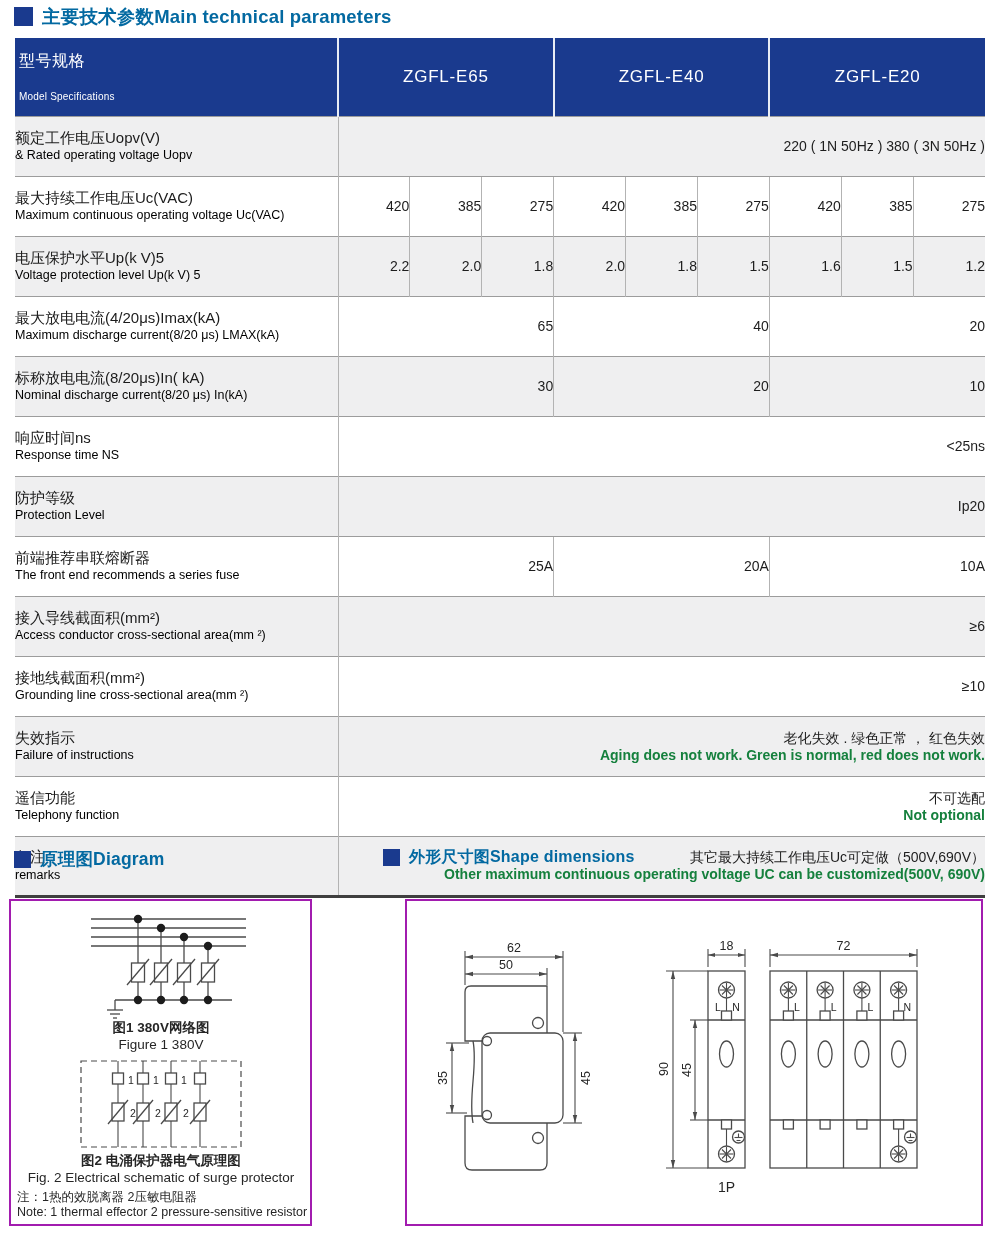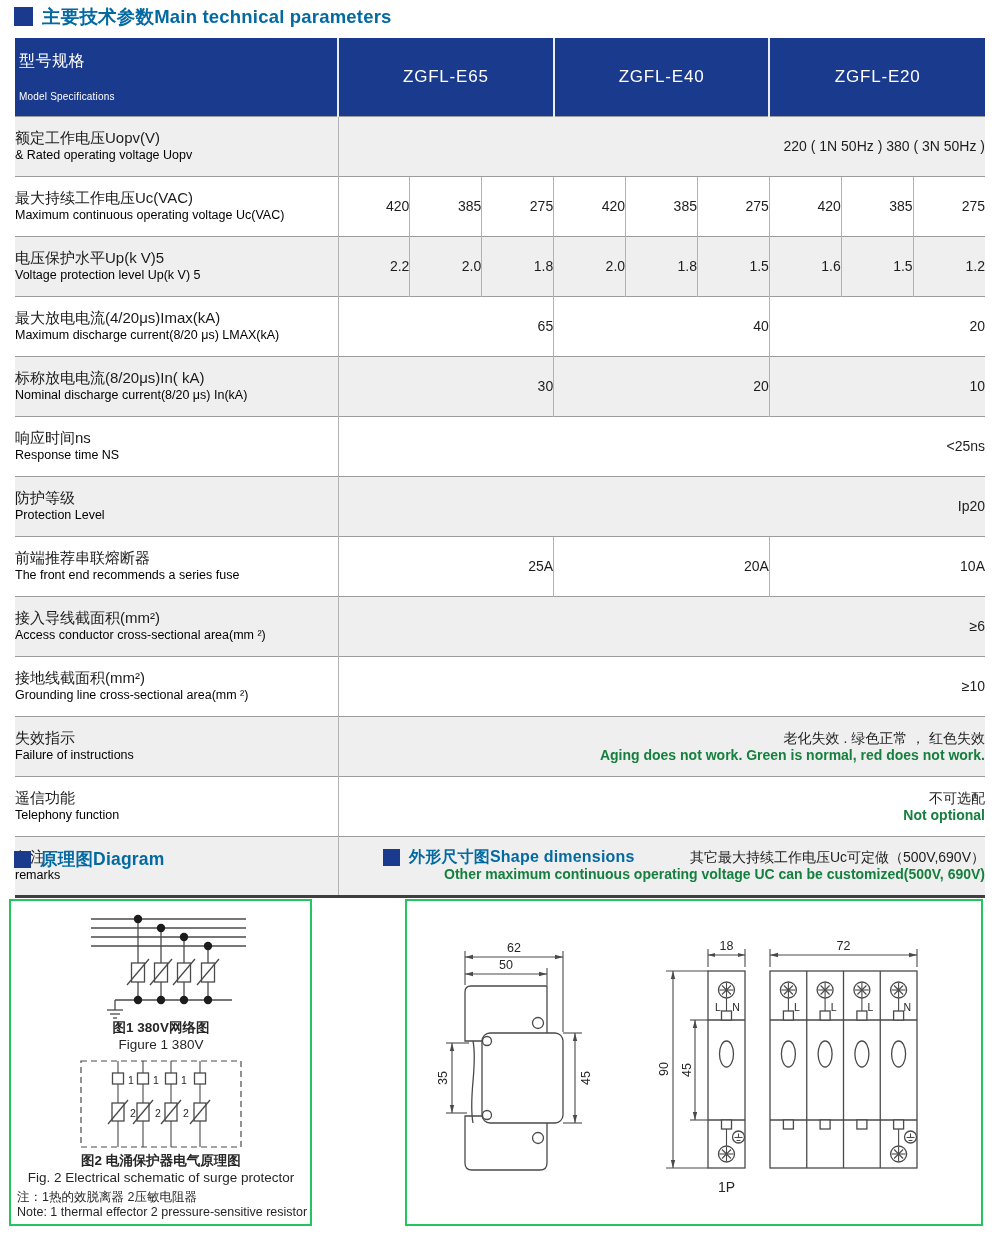--- a/index.html
+++ b/index.html
@@ -27,21 +27,21 @@
   tr.w td{background:#ffffff;}
   td.lab{padding-left:20px;}
   td.lab .zh{font-size:15px;color:#1b1b1b;line-height:1.25;}
   td.lab .en{font-size:12.5px;color:#000000;line-height:1.2;margin-top:1px;}
   td.v{border-left:1px solid #b3b3b3;}
   td.c{text-align:right;font-size:14px;color:#1d1d1d;margin-top:46px;}
   .vzh{font-size:14px;line-height:1.3;}
   .ven{font-size:14px;color:#15803d;line-height:1.2;font-weight:bold;}
 
   
-  .fig-box{position:absolute;border:2px solid #22c55e;background:#fff;}
+  .fig-box{position:absolute;border:2px solid #a21caf;background:#fff;}
   #box-diagram{left:9px;top:899px;width:299px;height:323px;}
   #box-shape{left:405px;top:899px;width:574px;height:323px;}
   svg{display:block;}
   svg text{font-family:"Liberation Sans","DejaVu Sans",sans-serif;fill:#262626;}
   .ln{stroke:#4a4a4a;stroke-width:1.3;fill:none;}
   .thin{stroke:#4a4a4a;stroke-width:1.1;fill:none;}
   .dash{stroke:#4a4a4a;stroke-width:1.2;fill:none;stroke-dasharray:6 4;}
   .dot{fill:#1c1c1c;}
   .comp{fill:#fff;stroke:#4a4a4a;stroke-width:1.3;}
   .ah{fill:#4a4a4a;stroke:none;}

